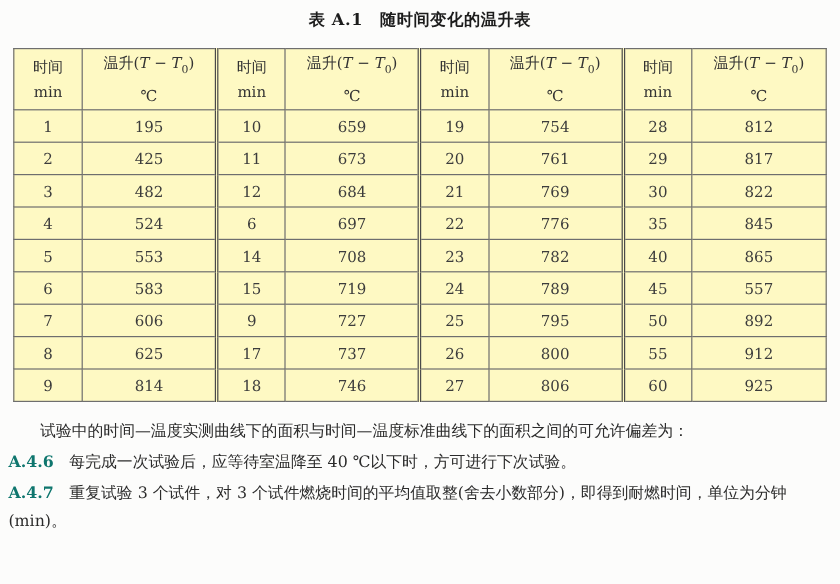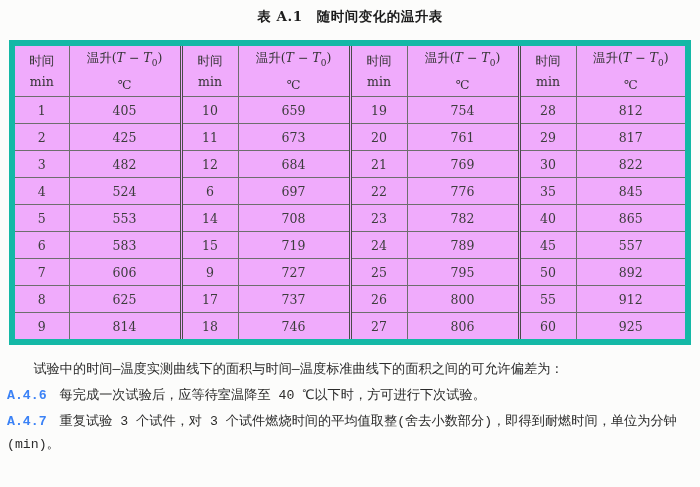--- a/index.html
+++ b/index.html
@@ -20,22 +20,22 @@
     font-size: 13.5px;
     font-weight: bold;
     color: #1c1c1c;
     letter-spacing: 0.5px;
   }
   table.rise-table {
     border-collapse: collapse;
     table-layout: fixed;
     width: 678px;
     margin: 14px auto 0 auto;
-    border: 6px solid #14b8a6;
-    background: #f0abfc;
+    border: 1px solid #14b8a6;
+    background: #fef9c3;
   }
   table.rise-table col.c-time { width: 57px; }
   table.rise-table col.c-rise { width: 112px; }
   table.rise-table th, table.rise-table td {
     border: 1px solid #6e6e6e;
     text-align: center;
     vertical-align: middle;
     font-weight: normal;
     color: #3c3c3c;
     padding: 0;
@@ -54,25 +54,25 @@
     border-left: 3px double #4a4a4a;
   }
   .hdr-formula i { font-style: italic; font-family: "DejaVu Serif", serif; }
   .hdr-formula sub { font-size: 9px; }
   .notes {
     margin: 13px 9px 0 7px;
     font-size: 13.2px;
     line-height: 23px;
     color: #2b2b2b;
   }
-  .notes p { margin: 0 0 3px 0; font-family: Liberation Mono, monospace; }
+  .notes p { margin: 0 0 3px 0; }
   .p-intro { margin-left: 5px; text-indent: 2em; }
   .p-item { margin-left: 38px; }
   .p-item .item-label { display: inline-block; min-width: 26px; }
-  .p-clause .clause-label { font-weight: bold; margin-right: 13px; color: #3b82f6; }
+  .p-clause .clause-label { font-weight: bold; margin-right: 13px; color: #0f766e; }
 </style>
 </head>
 <body>
 
 <div class="page">
 
   <div class="doc-title">表 A.1　随时间变化的温升表</div>
 
   <table class="rise-table">
     <colgroup>
@@ -93,21 +93,21 @@
           <th><span class="hdr-formula">温升(<i>T</i> − <i>T</i><sub>0</sub>)</span><br>℃</th>
           <th class="group-start">时间<br>min</th>
           <th><span class="hdr-formula">温升(<i>T</i> − <i>T</i><sub>0</sub>)</span><br>℃</th>
           <th class="group-start">时间<br>min</th>
           <th><span class="hdr-formula">温升(<i>T</i> − <i>T</i><sub>0</sub>)</span><br>℃</th>
         </tr>
       </thead>
     <tbody>
         <tr>
           <td>1</td>
-          <td>405</td>
+          <td>195</td>
           <td class="group-start">10</td>
           <td>659</td>
           <td class="group-start">19</td>
           <td>754</td>
           <td class="group-start">28</td>
           <td>812</td>
         </tr>
         <tr>
           <td>2</td>
           <td>425</td>

